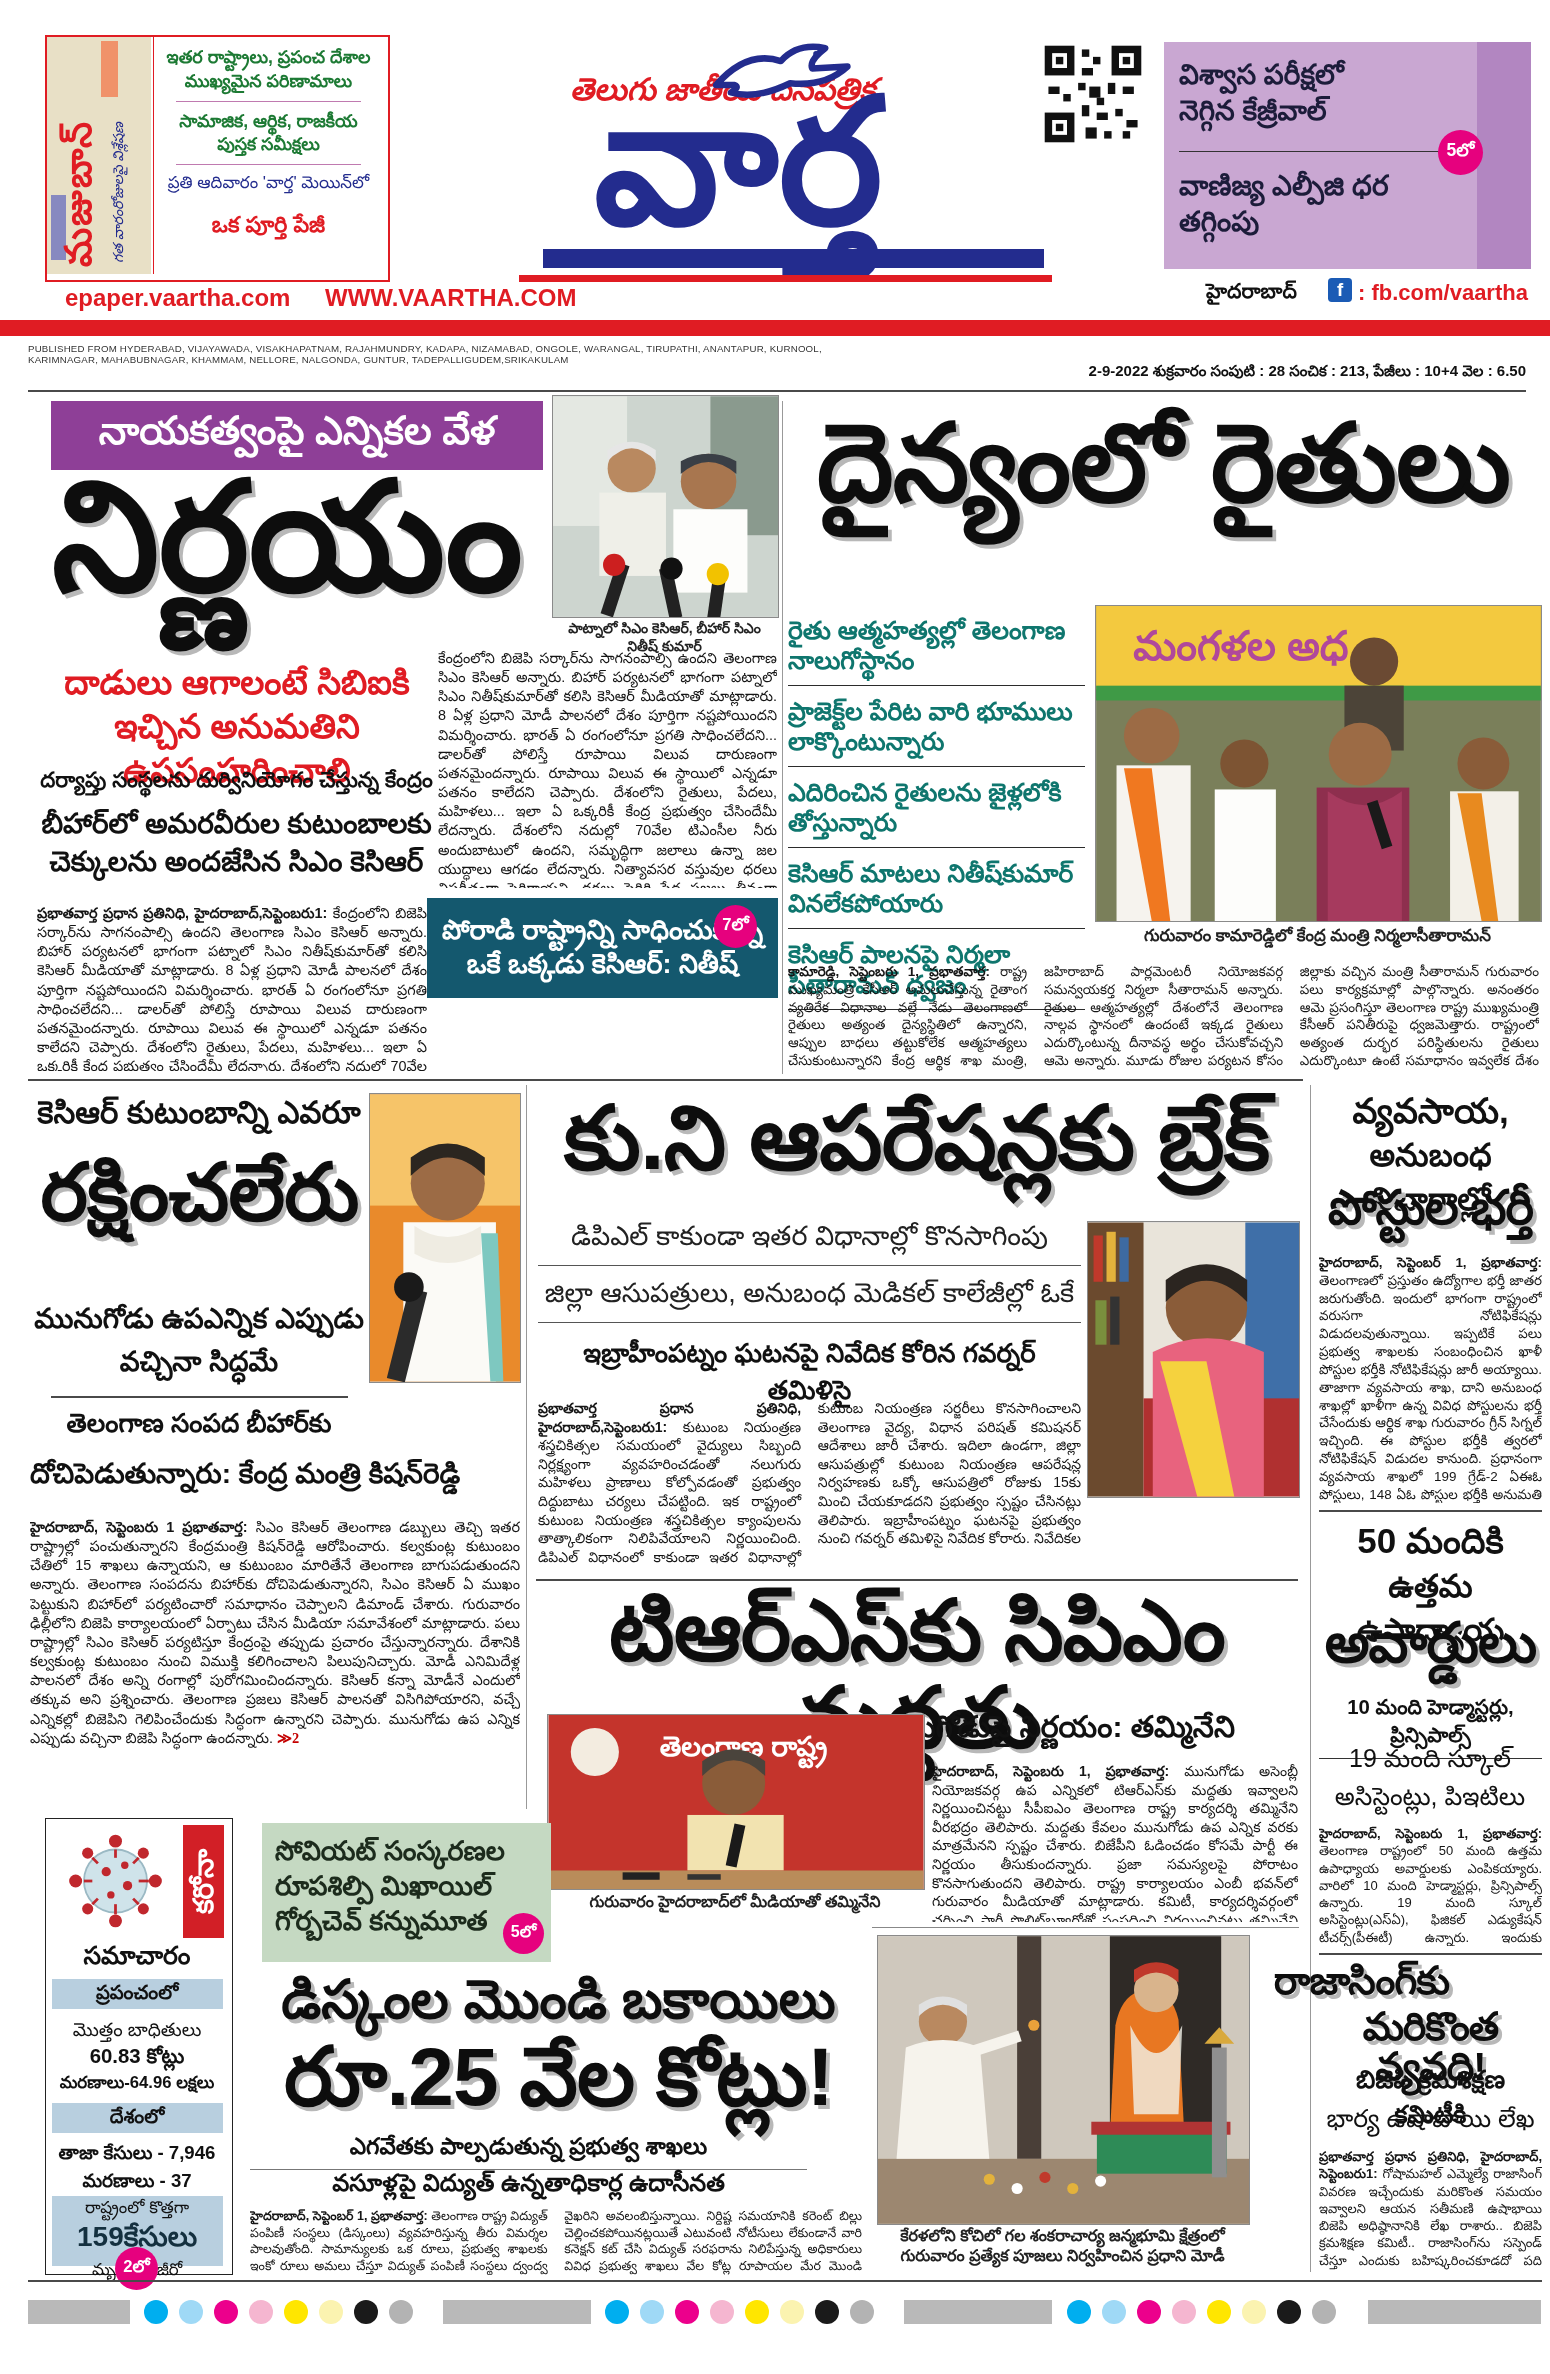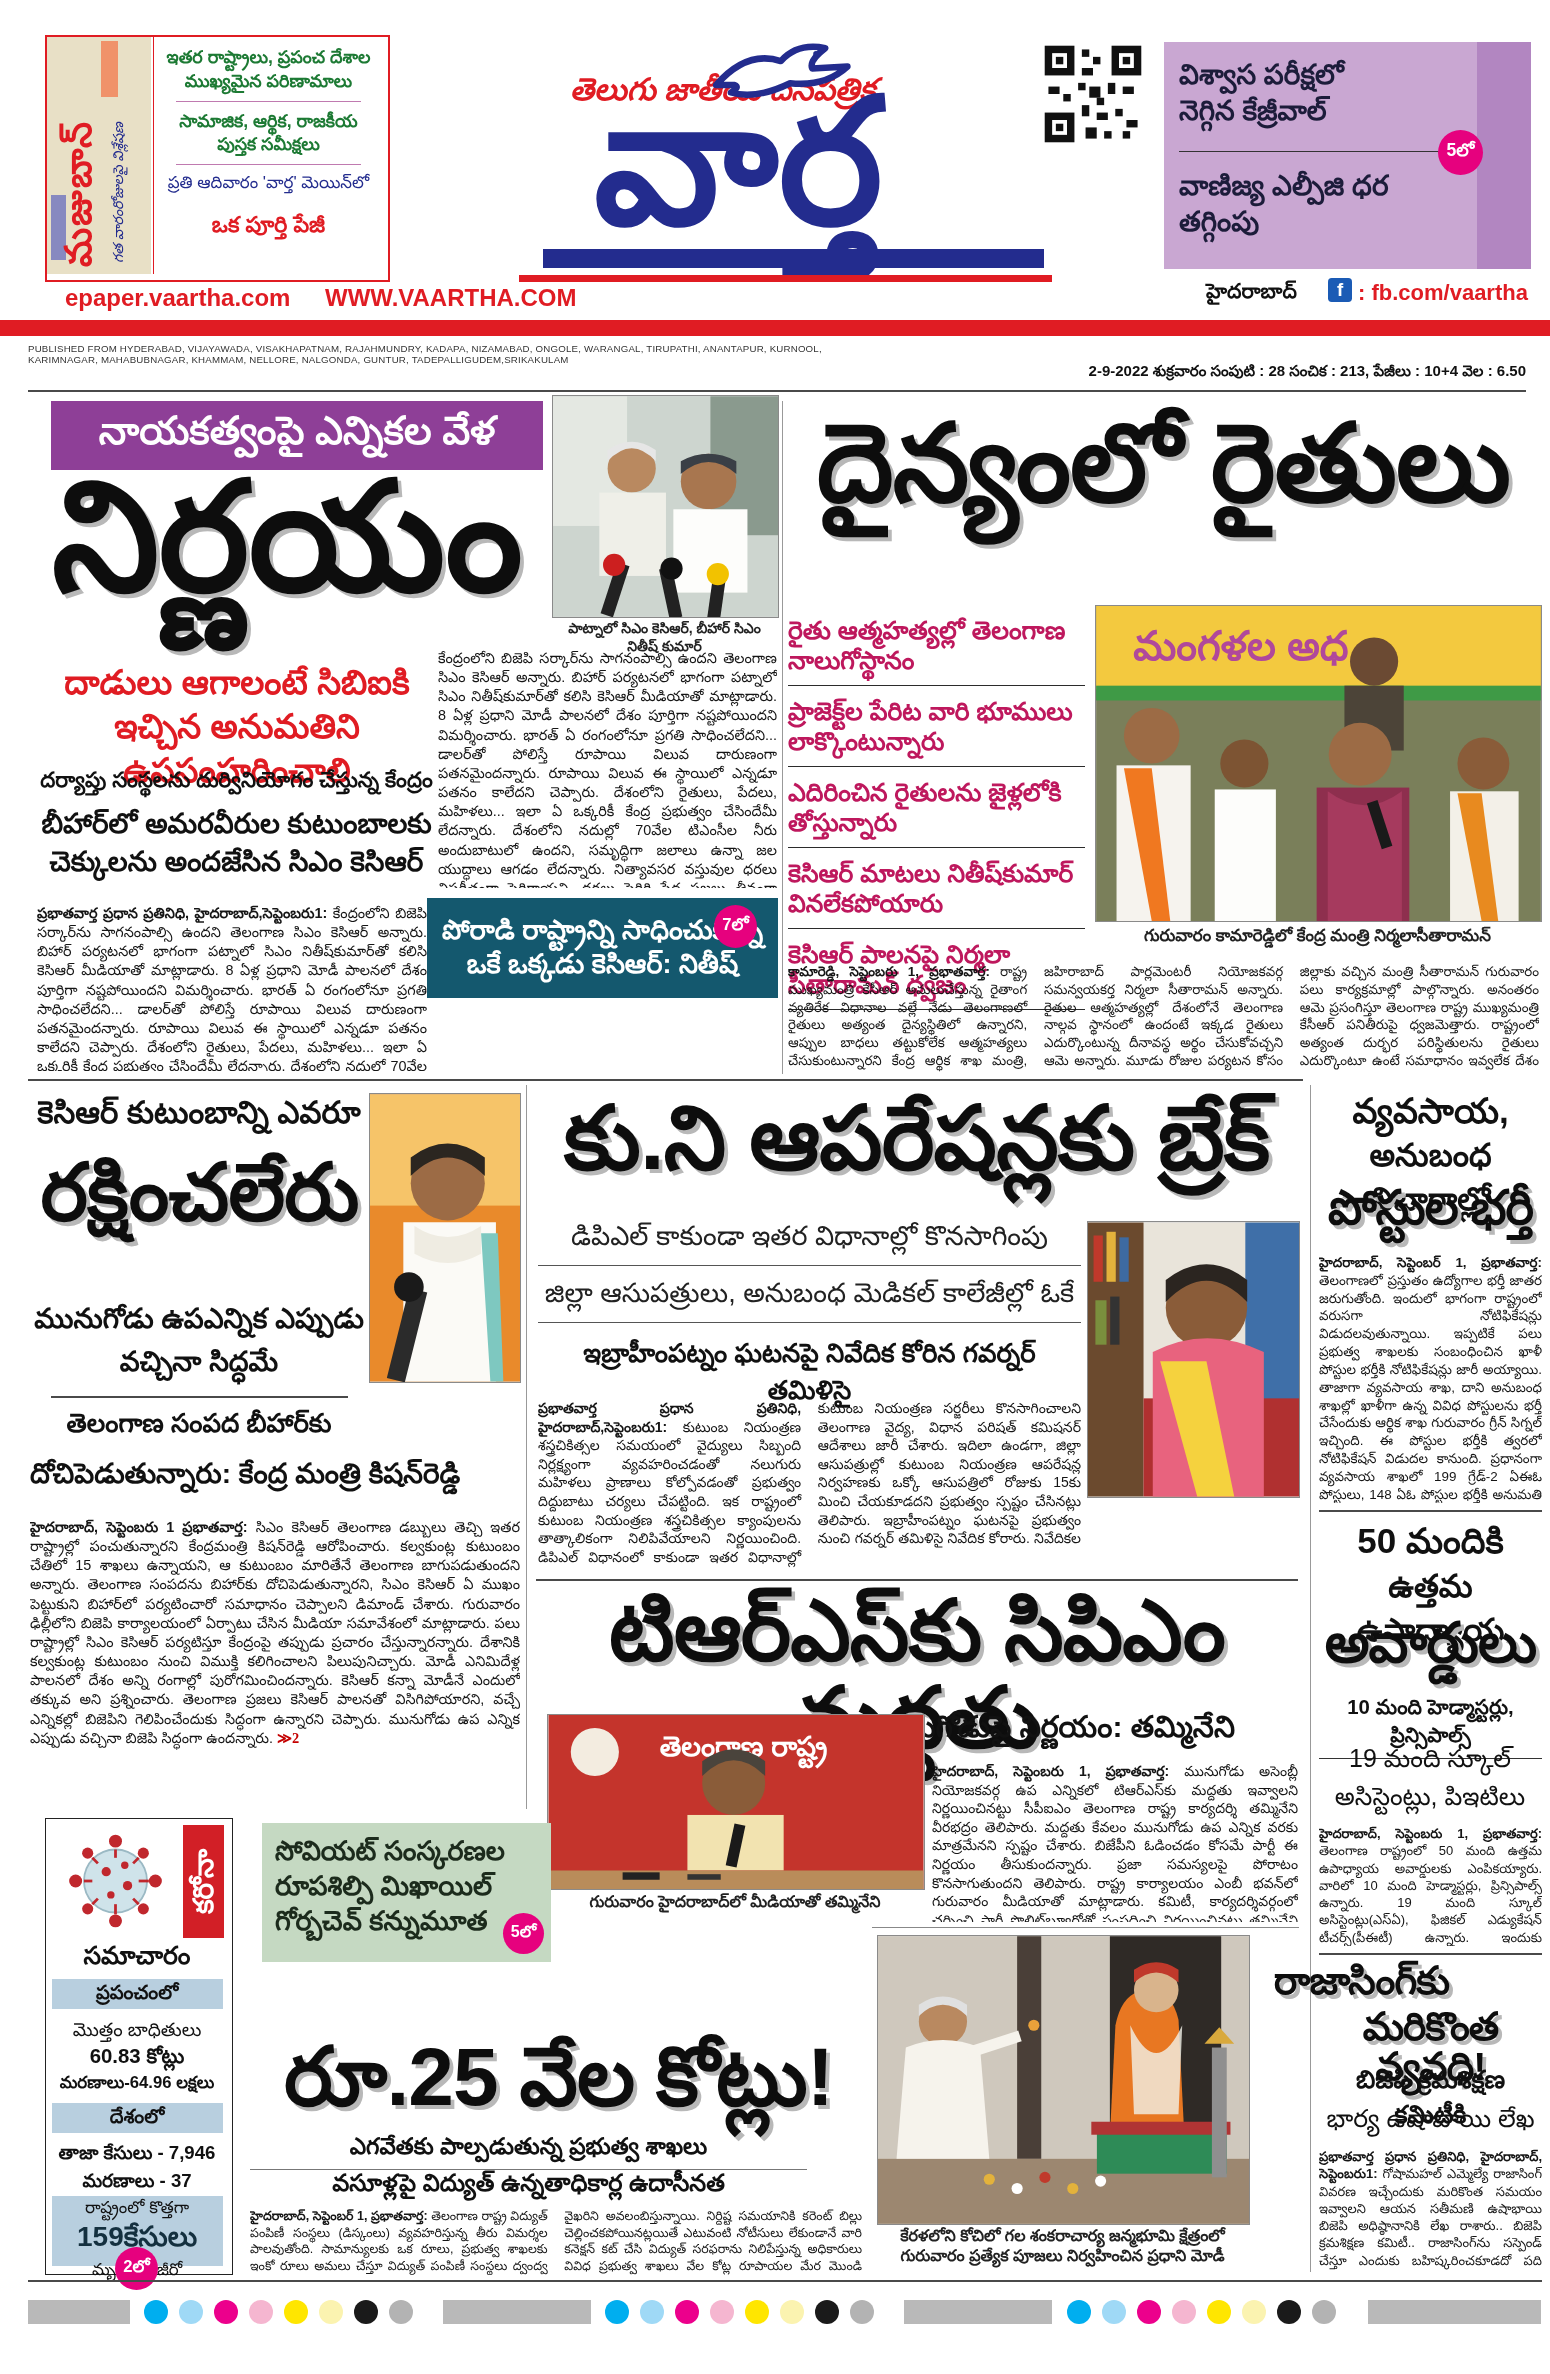--- a/index.html
+++ b/index.html
@@ -15,21 +15,21 @@
   .dl{font-weight:bold}
   .cont{color:#c40000;font-weight:bold;font-family:"Liberation Serif",serif}
   .cap{font-weight:600;text-align:center;line-height:1.25;color:#222}
   .pgdot{background:#e6017e;color:#fff;border-radius:50%;display:flex;align-items:center;justify-content:center;font-weight:bold}
   .photo{overflow:hidden;border:0.9px solid #8a8a8a;background:#d8d8d8}
   .vtxt{writing-mode:vertical-rl;transform:rotate(180deg)}
   .rule{background:#4a4a4a}
   .dot{width:24px;height:24px;border-radius:50%;display:inline-block;margin-right:11px}
   .gbar{background:#b9b9b9;height:24px}
   .subhead-item{display:flex;align-items:center;justify-content:flex-start;border-bottom:1.9px solid #2b2b2b;
-        font-size:25px;font-weight:600;color:#be185d;line-height:1.2}
+        font-size:25px;font-weight:600;color:#0f766e;line-height:1.2}
   .bluehdr{background:#b8cfdf;font-weight:bold;display:flex;align-items:center;justify-content:center}
 </style>
 </head>
 <body>
 
 <div class="page">
 
   <div class="abs" style="left:45px;top:35px;width:341px;height:243px;border:2.8px solid #e01c23;display:flex">
     <div class="abs" style="left:0;top:0;width:104px;height:237px;background:#e8e0c6;position:relative">
       <div class="abs" style="left:54px;top:3.7px;width:16.7px;height:56px;background:#f0926a"></div>
@@ -324,20 +324,21 @@
       <div style="font-size:16.7px;padding-top:1.9px">రాష్ట్రంలో కొత్తగా</div>
       <div class="b" style="font-size:28px;color:#14303f">159కేసులు</div>
       <div style="font-size:16.7px">మృతులు జీరో</div>
     </div>
   </div>
   <div class="abs pgdot" style="left:115px;top:2247px;width:43px;height:43px;font-size:16.7px">2లో</div>
 
   <div class="abs" style="left:262px;top:1823px;width:289px;height:139px;background:#c5d9c2;padding:11px 13px;box-sizing:border-box;font-size:27px;font-weight:bold;color:#1c2b1c;line-height:1.3">సోవియట్ సంస్కరణల రూపశిల్పి మిఖాయిల్ గోర్బచెవ్ కన్నుమూత</div>
   <div class="abs pgdot" style="left:503px;top:1913px;width:41px;height:41px;font-size:16px">5లో</div>
 
+  <div class="abs hl ctr" style="left:250px;top:1972px;width:617px;font-size:54px;letter-spacing:0">డిస్కంల మొండి బకాయిలు</div>
   <div class="abs hl ctr" style="left:250px;top:2035px;width:617px;font-size:82px">రూ.25 వేల కోట్లు!</div>
   <div class="abs ctr" style="left:250px;top:2133px;width:557px;font-size:23px;font-weight:600;border-bottom:0.9px solid #777;padding-bottom:3.7px">ఎగవేతకు పాల్పడుతున్న ప్రభుత్వ శాఖలు</div>
   <div class="abs ctr b" style="left:250px;top:2169px;width:557px;font-size:24px">వసూళ్లపై విద్యుత్ ఉన్నతాధికార్ల ఉదాసీనత</div>
   <div class="abs body-txt" style="left:250px;top:2208px;width:612px;height:67px;column-count:2;column-gap:16.7px;font-size:12.5px">
     <span class="dl">హైదరాబాద్, సెప్టెంబర్ 1, ప్రభాతవార్త:</span>
     <span>తెలంగాణ రాష్ట్ర విద్యుత్ పంపిణీ సంస్థలు (డిస్కంలు) వ్యవహరిస్తున్న తీరు విమర్శల పాలవుతోంది. సామాన్యులకు ఒక రూలు, ప్రభుత్వ శాఖలకు ఇంకో రూలు అమలు చేస్తూ విద్యుత్ పంపిణీ సంస్థలు ద్వంద్వ వైఖరిని అవలంబిస్తున్నాయి. నిర్దిష్ట సమయానికి కరెంట్ బిల్లు చెల్లించకపోయినట్లయితే ఎటువంటి నోటీసులు లేకుండానే వారి కనెక్షన్ కట్ చేసి విద్యుత్ సరఫరాను నిలిపేస్తున్న అధికారులు వివిధ ప్రభుత్వ శాఖలు వేల కోట్ల రూపాయల మేర మొండి బకాయిలు పడుతున్నా వాటిపై ఎటువంటి చర్యలూ తీసుకోకుండా ఉదాసీన వైఖరి అవలంబిస్తున్నారనే విమర్శలు వెల్లువెత్తుతున్నాయి. వివిధ ప్రభుత్వ శాఖల నుండి సుమారు 25వేల కోట్ల రూపాయల వరకూ డిస్కంలకు బకాయిలు రావాల్సి ఉన్నట్లు అంచనా. ప్రధానంగా మున్సిపల్, వాటర్ బోర్డు, సీటిపారుదల, పంచాయితీరాజ్‌ల నుండే భారీగా సుమారు 17 వేల కోట్ల రూపాయల చొప్పున తెలంగాణ విద్యుత్ పంపిణీ సంస్థలకు కరెంట్</span>
     
   </div>
 
   <div class="abs rule" style="left:872px;top:1927px;width:427px;height:0.9px;background:#888"></div>

